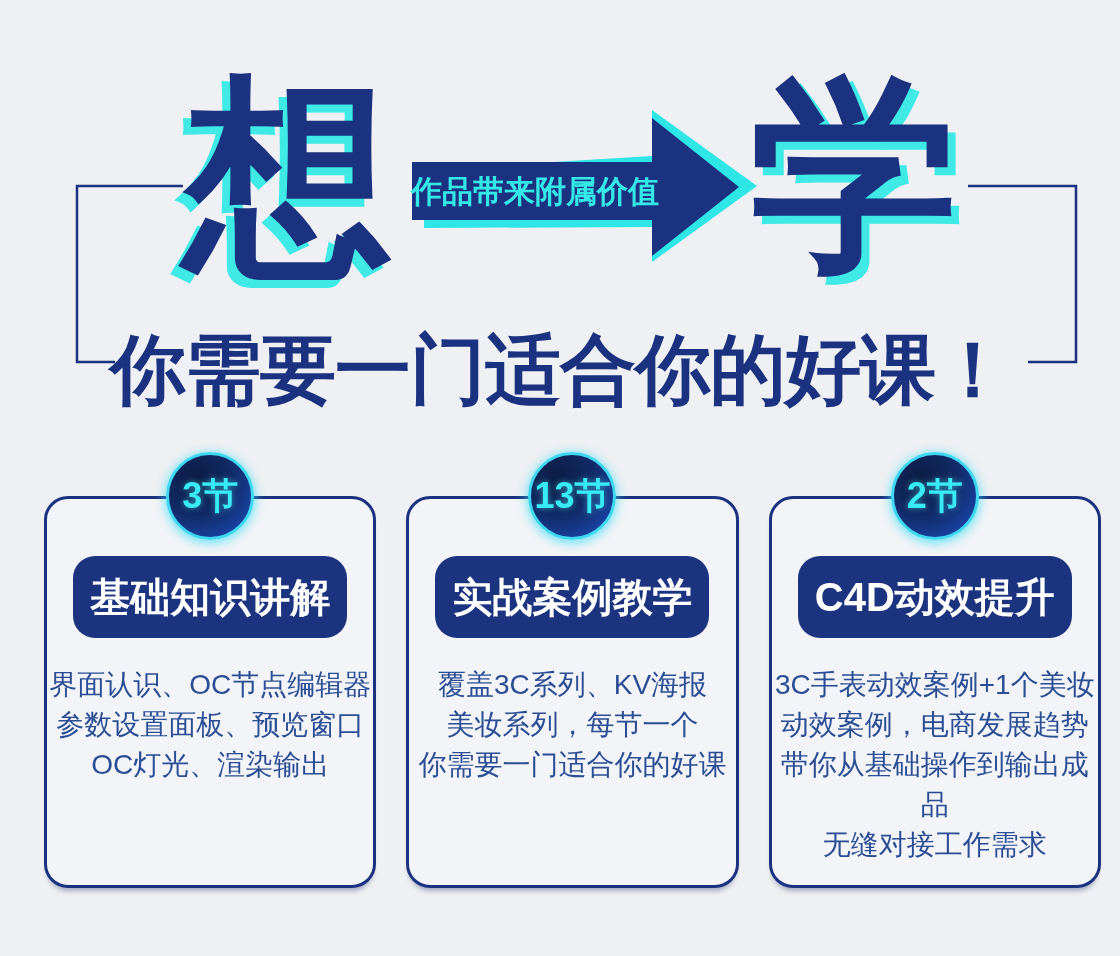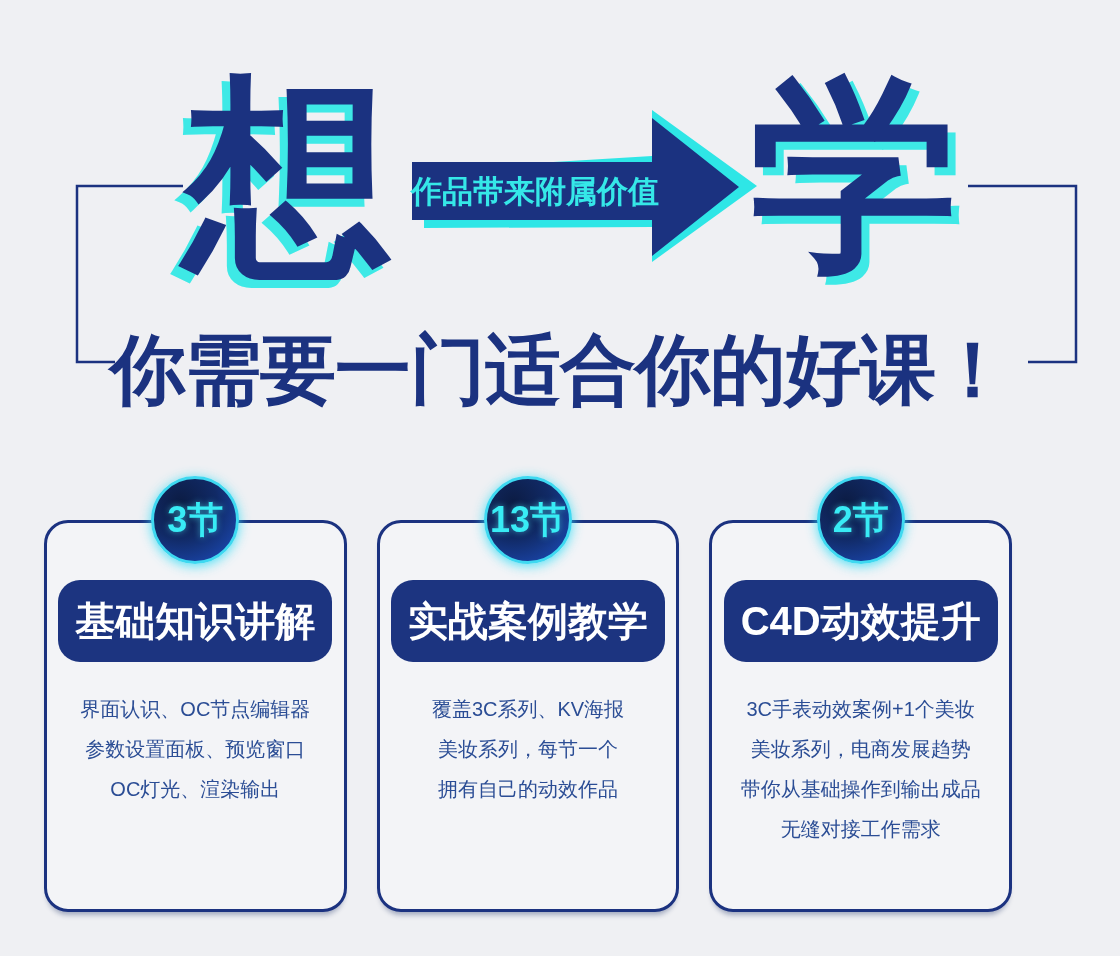--- a/index.html
+++ b/index.html
@@ -58,22 +58,22 @@
     text-align: center;
     font-size: 76px;
     font-weight: 900;
     letter-spacing: -1px;
     color: #1b3280;
     white-space: nowrap;
   }
   .cards-row {
     position: absolute;
     z-index: 2;
-    left: 44px; top: 520px;
-    width: 968px;
+    left: 44px; top: 496px;
+    width: 1057px;
     display: flex;
     gap: 30px;
   }
   .card {
     position: relative;
     flex: 1;
     height: 392px;
     background: #f3f4f7;
     border: 3px solid #1b3280;
     border-radius: 24px;
@@ -106,21 +106,21 @@
     font-weight: 800;
     line-height: 1;
     padding: 21px 17px;
     border-radius: 22px;
     white-space: nowrap;
   }
   .card-body {
     margin-top: 27px;
     text-align: center;
     color: #2b4d95;
-    font-size: 20px;
+    font-size: 28px;
     line-height: 40px;
     font-weight: 500;
   }
 </style>
 </head>
 <body>
 
 <div class="poster">
 
   <svg class="overlay-svg" viewBox="0 0 1120 956" xmlns="http://www.w3.org/2000/svg">
@@ -152,29 +152,29 @@
         <div>OC灯光、渲染输出</div>
       </div>
     </div>
 
     <div class="card">
       <div class="badge">13节</div>
       <div class="card-title">实战案例教学</div>
       <div class="card-body">
         <div>覆盖3C系列、KV海报</div>
         <div>美妆系列，每节一个</div>
-        <div>拥有自己的动效作品</div>
+        <div>你需要一门适合你的好课</div>
       </div>
     </div>
 
     <div class="card">
       <div class="badge">2节</div>
       <div class="card-title">C4D动效提升</div>
       <div class="card-body">
         <div>3C手表动效案例+1个美妆</div>
-        <div>美妆系列，电商发展趋势</div>
+        <div>动效案例，电商发展趋势</div>
         <div>带你从基础操作到输出成品</div>
         <div>无缝对接工作需求</div>
       </div>
     </div>
 
   </div>
 </div>
 
 </body></html>

